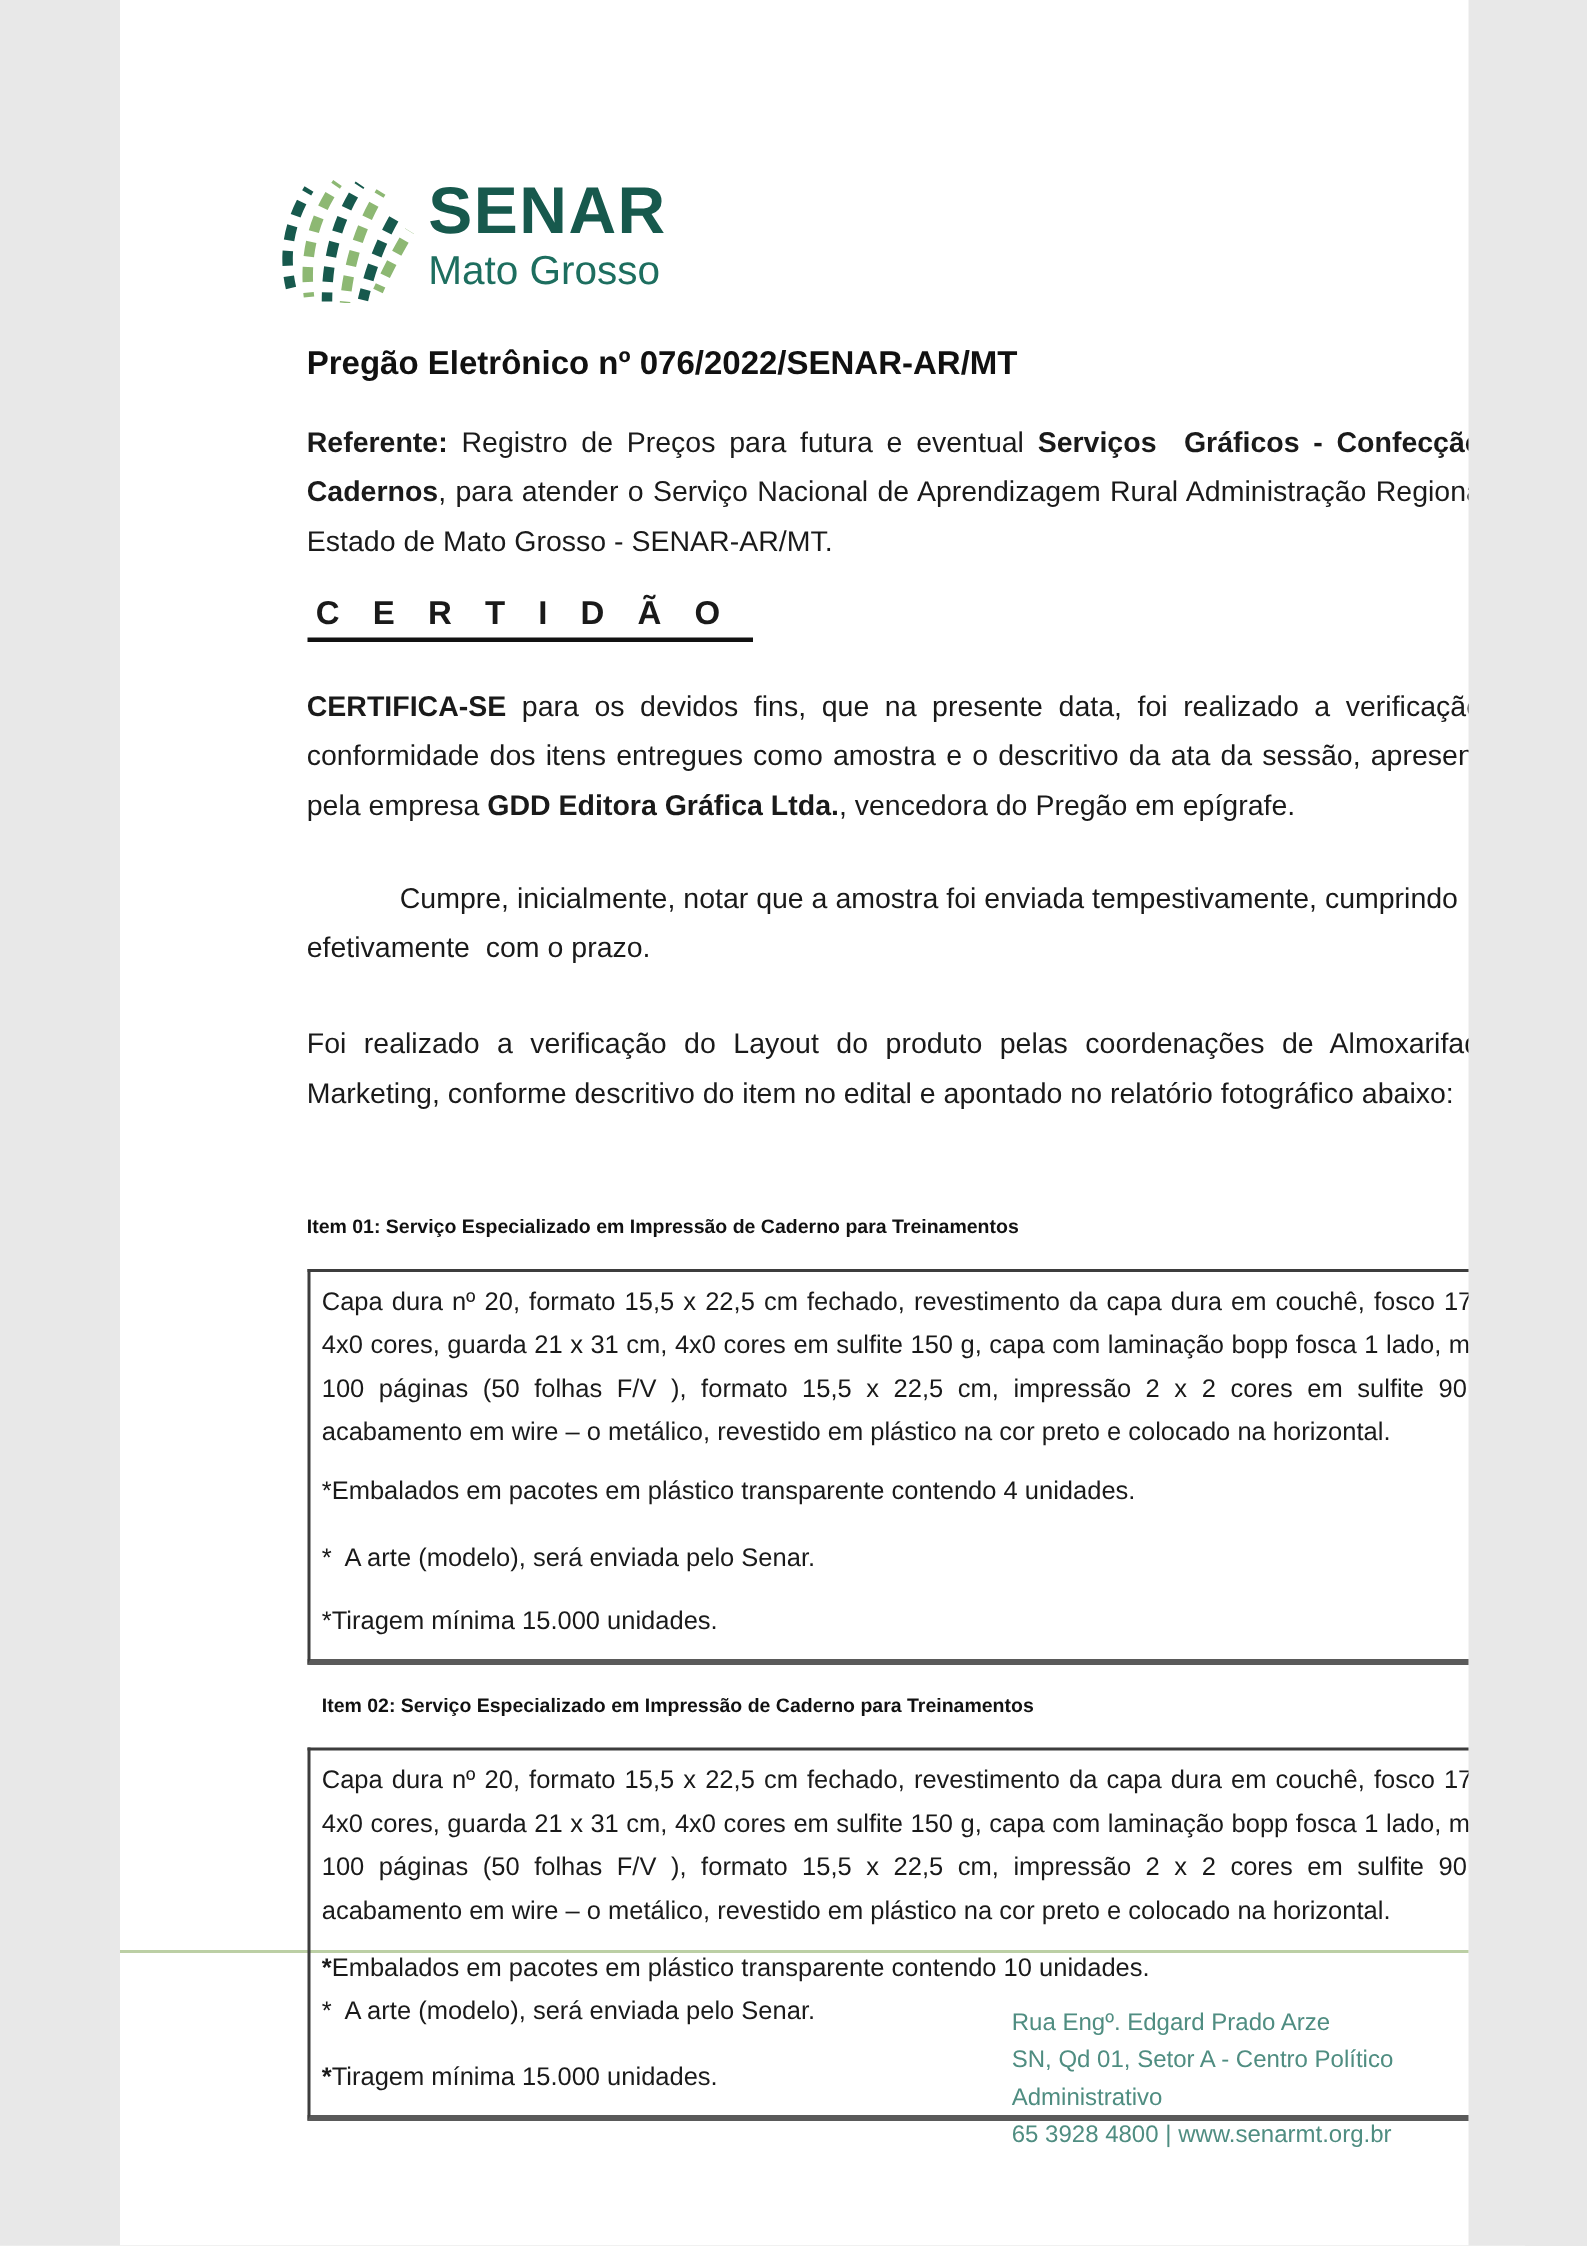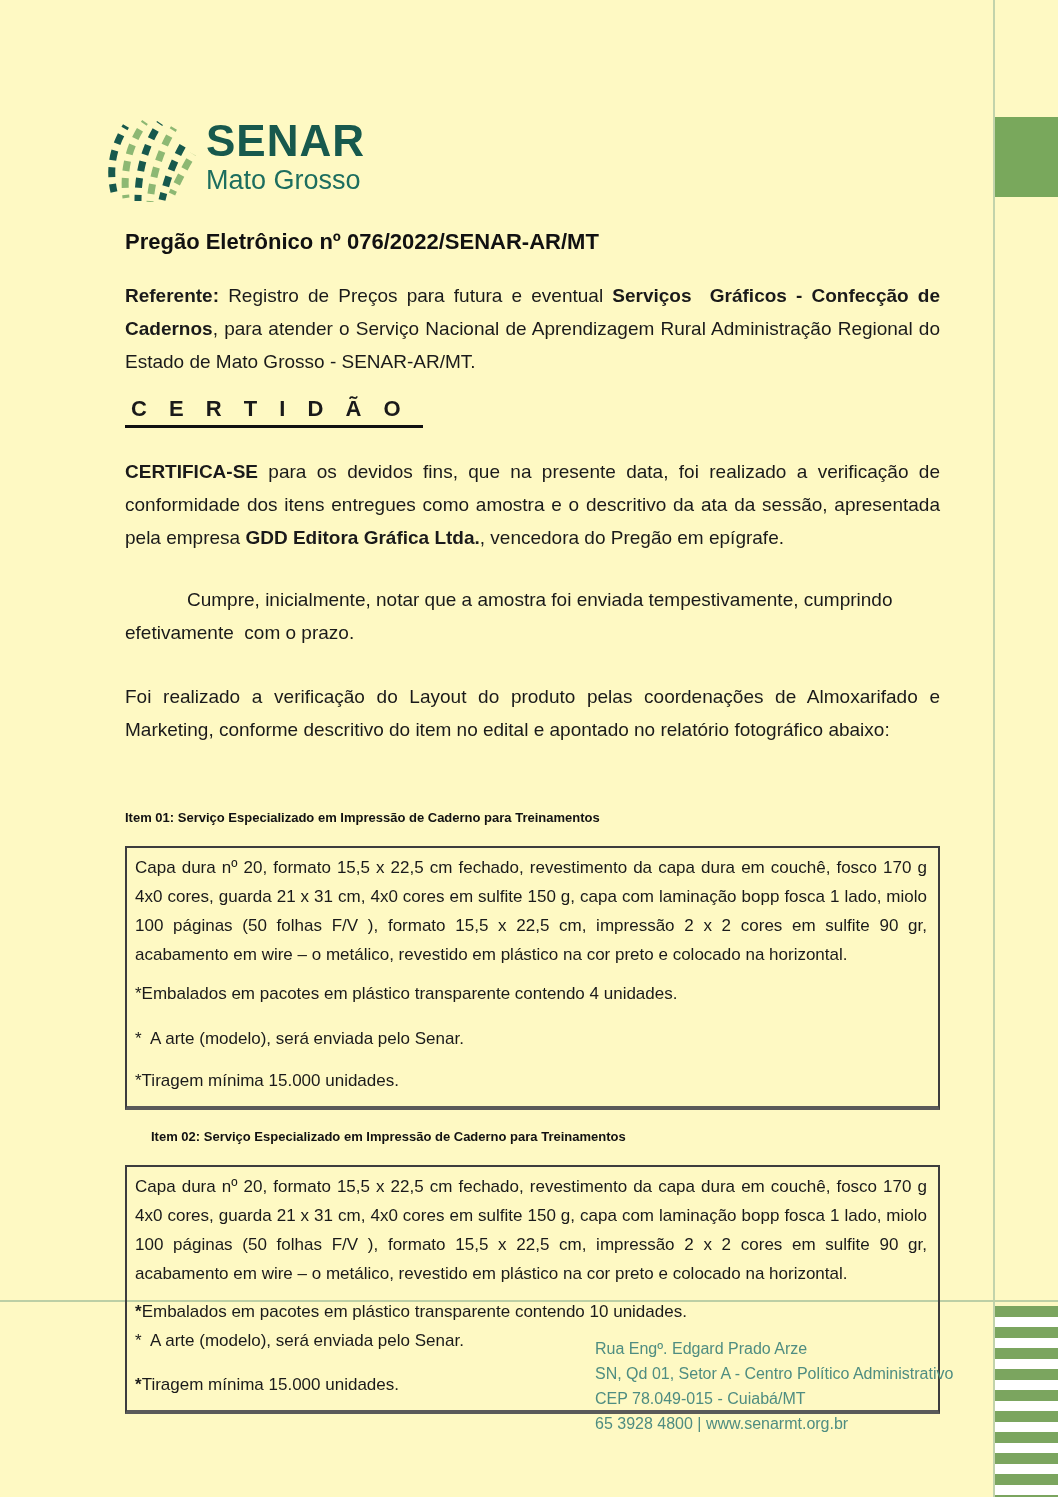--- a/index.html
+++ b/index.html
@@ -1,18 +1,18 @@
 <!DOCTYPE html>
 <html><head>
 <meta charset="utf-8">
 <style>
   html, body { margin:0; padding:0; background:#e8e8e8; }
   .page {
-    position:relative; width:1058px; height:1497px; margin:0 auto;
-    background:#fef9c3; overflow:hidden;
+    position:relative; width:899px; height:1497px; margin:0 auto;
+    background:#ffffff; overflow:hidden;
     font-family:"Liberation Sans", sans-serif; color:#1a1a1a;
   }
 
   
   .v-line   { position:absolute; left:993px; top:0; width:2px; height:1497px; background:#c2d3ab; }
   .green-sq { position:absolute; left:995px; top:117px; width:63px; height:80px; background:#79a85c; }
   .h-line   { position:absolute; left:0; top:1300px; width:1058px; height:2px; background:#bccfa5; }
   .stripes  {
     position:absolute; left:995px; top:1306px; width:63px; height:191px;
     background:repeating-linear-gradient(to bottom, #7ba55f 0 11px, #ffffff 11px 21px);
@@ -32,21 +32,21 @@
   p { margin:0; }
   .body-par { font-size:19px; line-height:33px; text-align:justify; }
   .referente  { margin-top:24px; }
   .certidao   { font-size:22px; }
   .certidao-text { display:inline-block; font-weight:bold; letter-spacing:8px; border-bottom:3px solid #111; padding:0 14px 3px 6px; }
   .certifica  { margin-top:27px; }
   .cumpre     { margin-top:29px; text-indent:62px; text-align:left; }
   .layout-par { margin-top:31px; }
 
   .item-heading { font-size:13px; font-weight:bold; margin:64px 0 0 0; color:#111; }
-  .item-heading.second { margin-top:19px; margin-left:26px; }
+  .item-heading.second { margin-top:19px; margin-left:10px; }
 
   .spec-box {
     margin-top:21px; border:2px solid #3d3d3d; border-bottom:4px solid #5a5a5a;
     padding:5px 11px 11px 8px; font-size:17px; line-height:29px;
   }
   .spec-box .spec { text-align:justify; }
   .note { line-height:29px; }
   .b1-n1 { margin-top:10px; }
   .b1-n2 { margin-top:16px; }
   .b1-n3 { margin-top:13px; }
@@ -116,17 +116,16 @@
       <p class="note b2-n2">*&nbsp; A arte (modelo), será enviada pelo Senar.</p>
       <p class="note b2-n3"><b>*</b><span>Tiragem mínima 15.000 unidades.</span></p>
     </div>
 
   </div>
 
 
   <div class="footer-right">
     <div>Rua Engº. Edgard Prado Arze</div>
     <div>SN, Qd 01, Setor A - Centro Político Administrativo</div>
-    <div>CEP 78.049-015 - Cuiabá/MT</div>
     <div>65 3928 4800 | www.senarmt.org.br</div>
   </div>
 
 </div>
 
 </body></html>

